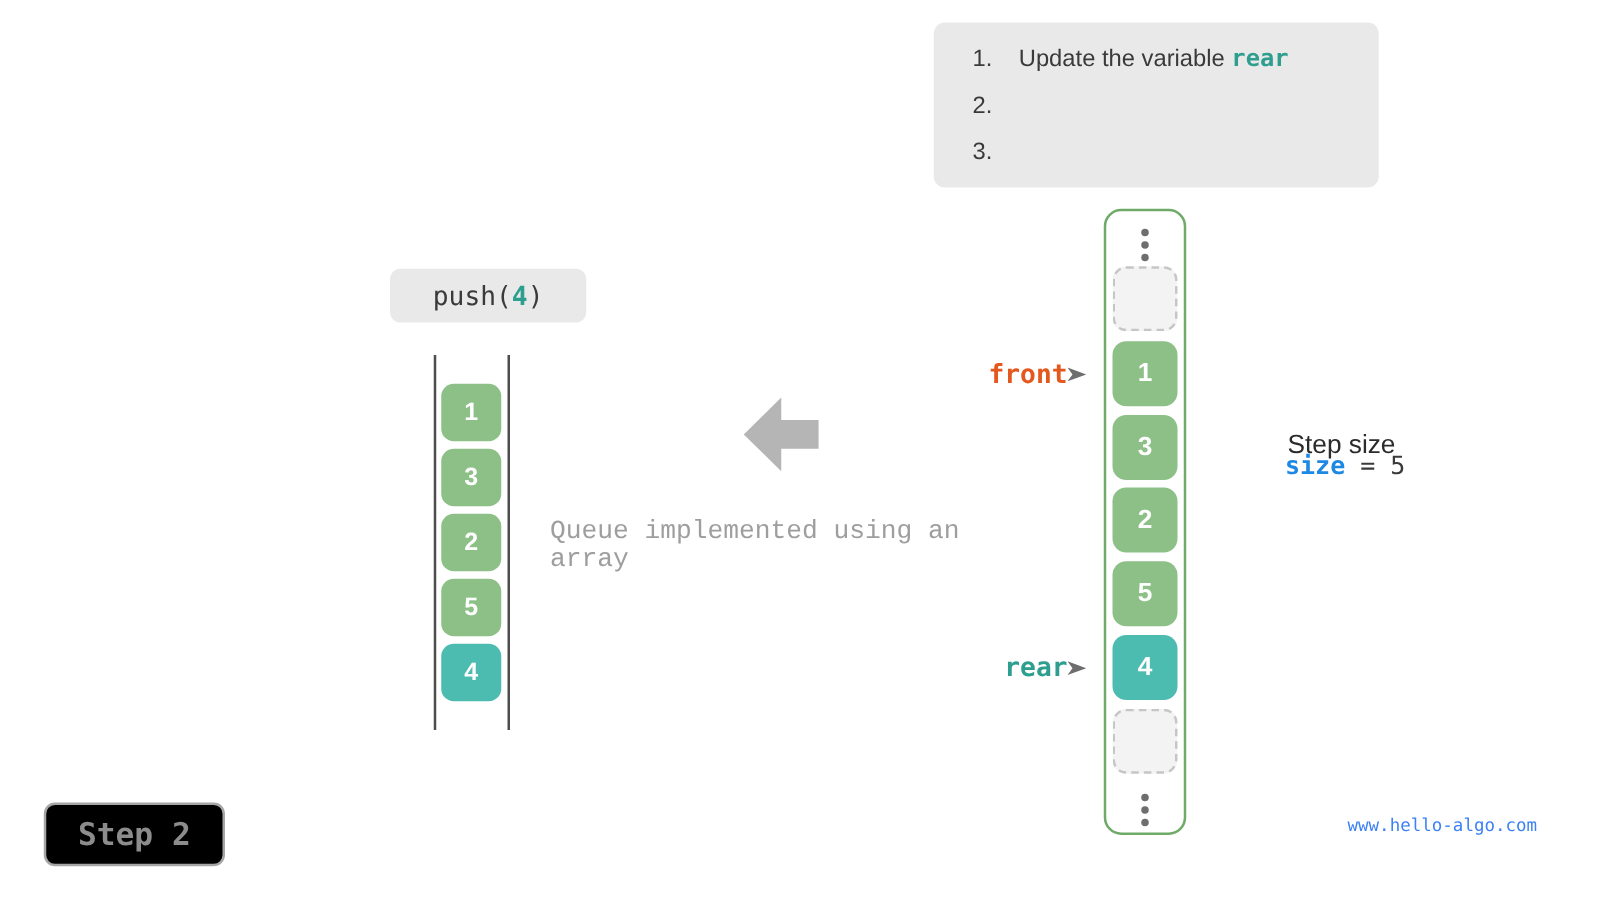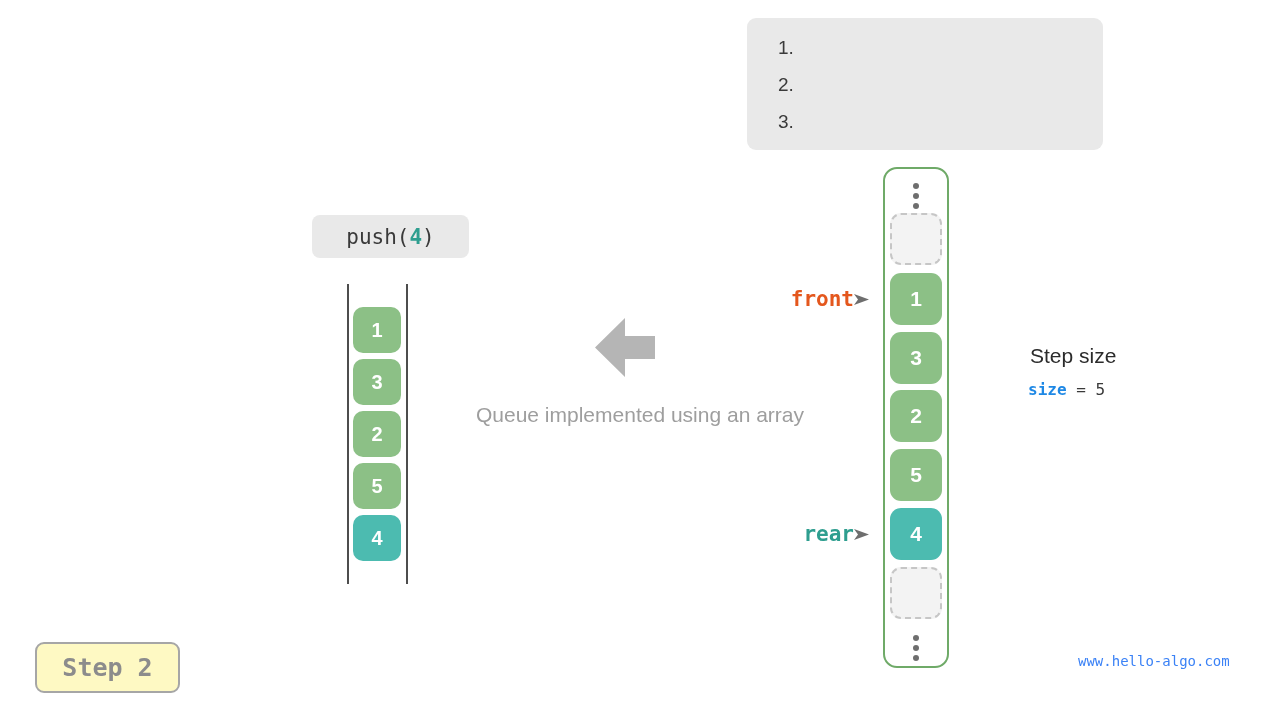--- a/index.html
+++ b/index.html
@@ -38,22 +38,22 @@
   .lq-cell{
     position:absolute;left:6px;width:48px;height:46px;border-radius:10px;
     background:#8cc086;color:#ffffff;font-weight:bold;font-size:20px;
     display:flex;align-items:center;justify-content:center;
   }
   .lq-cell.teal{background:#4cbbb0;}
 
   
   .center-arrow{position:absolute;left:595px;top:318px;}
   .caption{
-    position:absolute;left:440px;top:403px;width:400px;text-align:center;
-    font-size:21px;color:#9e9e9e;
+    position:absolute;left:440px;top:414px;width:400px;text-align:left;
+    font-size:21px;color:#9e9e9e;font-family:Liberation Mono, monospace;
   }
 
   
   .array-box{
     position:absolute;left:883px;top:167px;width:66px;height:501px;
     border:2px solid #6faa68;border-radius:14px;box-sizing:border-box;background:#ffffff;
   }
   .acell{
     position:absolute;left:5px;width:52px;height:52px;border-radius:11px;
     background:#8cc086;color:#ffffff;font-weight:bold;font-size:21px;
@@ -65,40 +65,41 @@
   .dot{width:6px;height:6px;border-radius:50%;background:#6e6e6e;}
 
   
   .pointer-row{position:absolute;right:411px;display:flex;align-items:center;gap:0;}
   .pointer-label{font-family:"DejaVu Sans Mono", monospace;font-weight:bold;font-size:21px;}
   .pointer-front{color:#e4571d;}
   .pointer-rear{color:#2e9e8f;}
 
   
   .qs-title{position:absolute;left:1030px;top:344px;font-size:21px;color:#2b2b2b;}
-  .qs-line2{position:absolute;left:1028px;top:380px;font-family:"DejaVu Sans Mono", monospace;font-size:16px;color:#3a3a3a;}
+  .qs-line2{position:absolute;left:1028px;top:360px;font-family:"DejaVu Sans Mono", monospace;font-size:20px;color:#3a3a3a;}
   .qs-line2 .var{font-weight:bold;color:#1e88e5;}
 
   
   .step-badge{
     position:absolute;left:35px;top:642px;width:145px;height:51px;
-    background:#fef9c3;border:2px solid #a6a6a6;border-radius:9px;box-sizing:border-box;
+    background:#000000;border:2px solid #a6a6a6;border-radius:9px;box-sizing:border-box;
     display:flex;align-items:center;justify-content:center;
     font-family:"DejaVu Sans Mono", monospace;font-weight:bold;font-size:25px;color:#8c8c8c;
   }
 
   
   .watermark{position:absolute;left:1078px;top:653px;font-family:"DejaVu Sans Mono", monospace;font-size:14px;color:#3b82f6;}
 </style>
 </head>
 <body>
 
 <div class="instr-box">
   <div class="instr-row">
     <span class="instr-num">1.</span>
+    <span><span>Update the variable </span><span class="code code-teal">rear</span><span></span></span>
   </div>
   <div class="instr-row">
     <span class="instr-num">2.</span>
   </div>
   <div class="instr-row">
     <span class="instr-num">3.</span>
   </div>
 </div>
 
 <div class="push-label">

